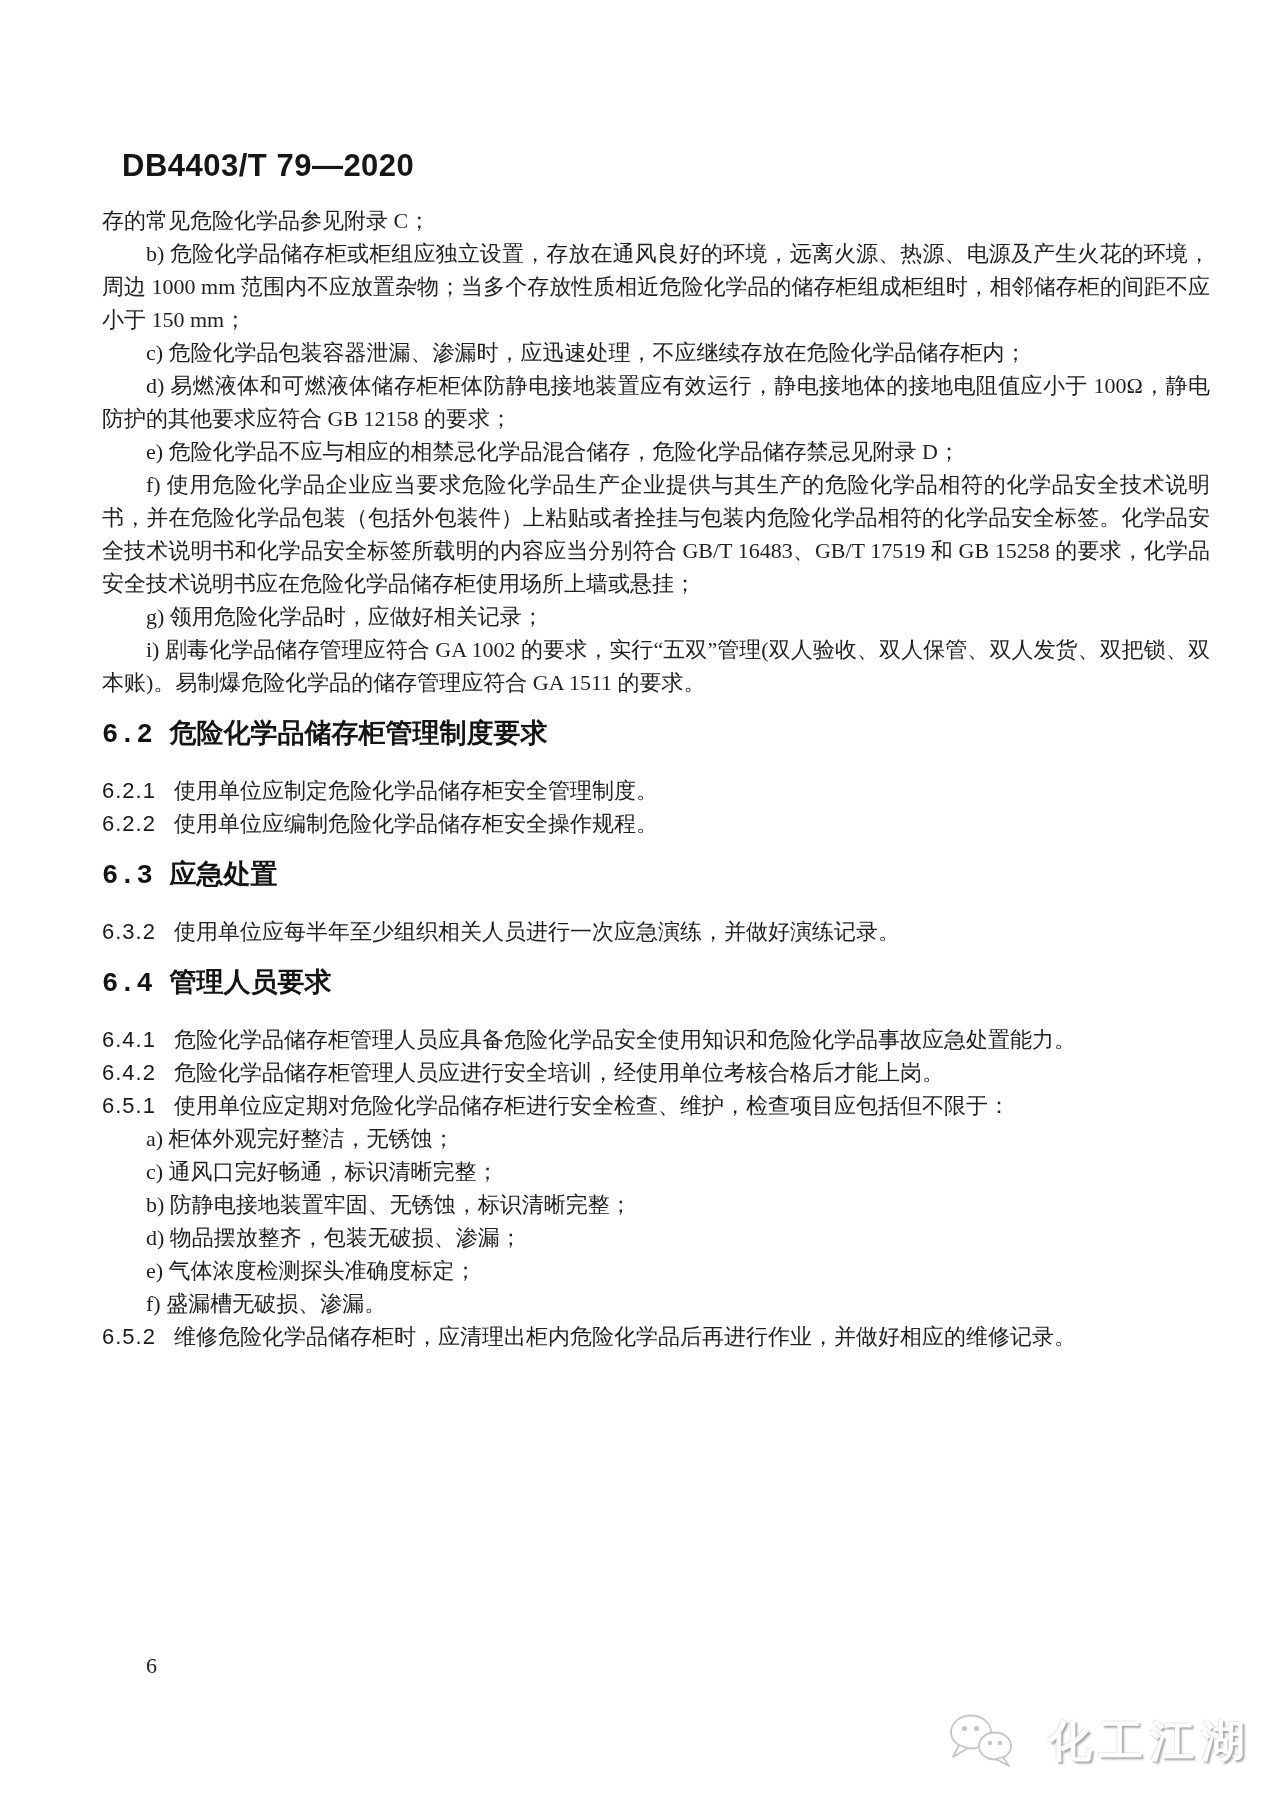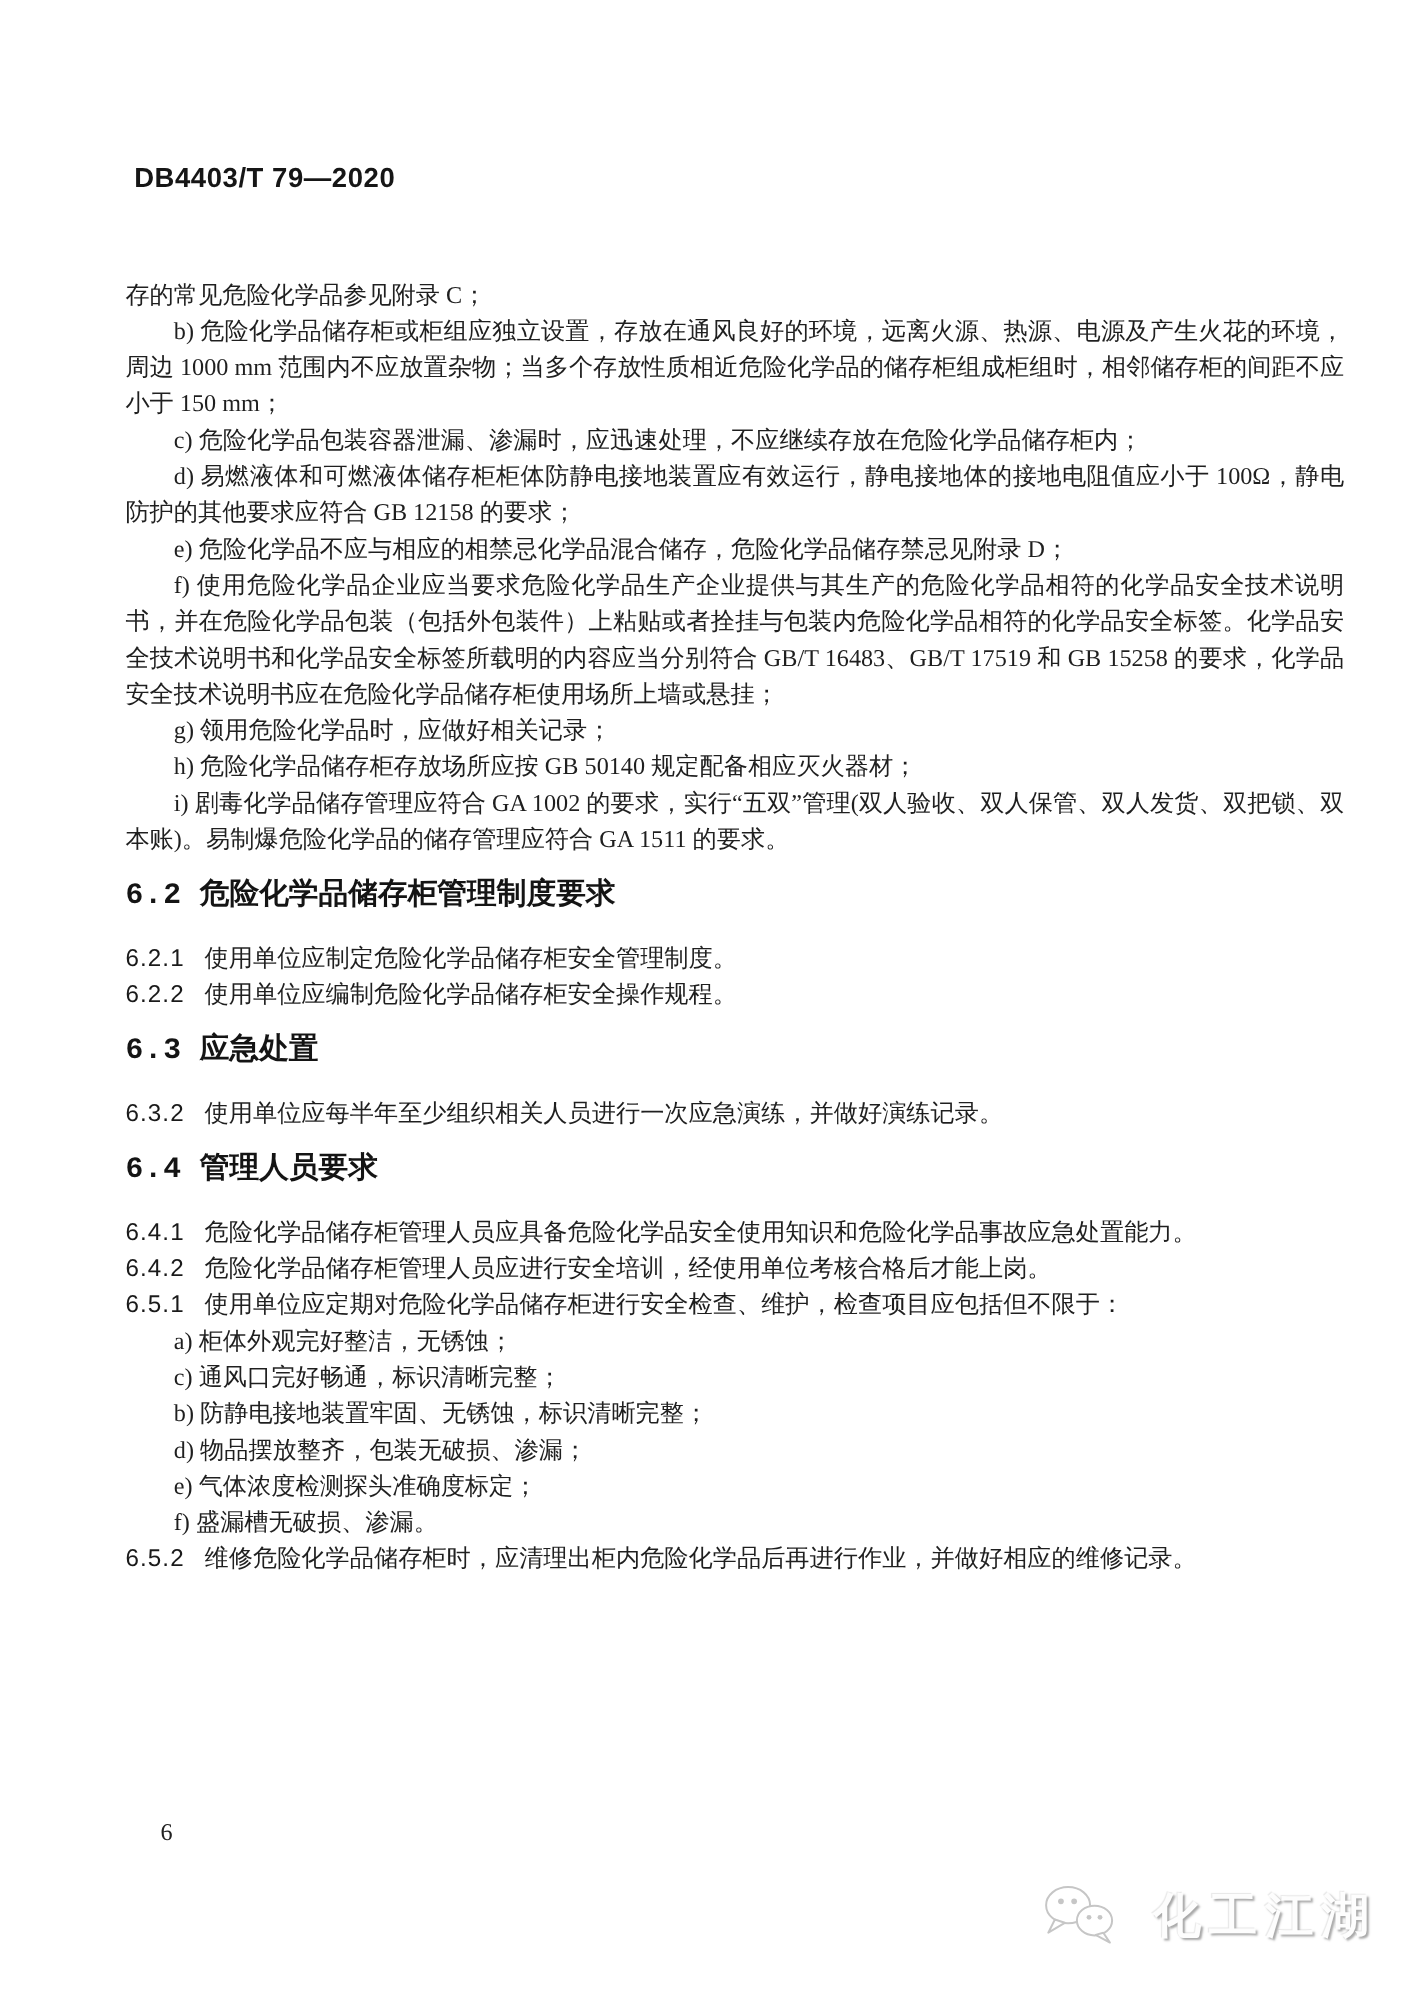--- a/index.html
+++ b/index.html
@@ -7,28 +7,27 @@
     position:relative;
     width:1280px; height:1810px;
     background:#ffffff;
     overflow:hidden;
     font-family:"Liberation Serif","DejaVu Serif",serif;
     color:#1f1f1f;
   }
   .doc-header {
     position:absolute; left:122px; top:148px;
     font-family:"Liberation Sans","DejaVu Sans",sans-serif;
-    font-weight:bold; font-size:25px; letter-spacing:0.5px;
+    font-weight:bold; font-size:31px; letter-spacing:0.5px;
     color:#161616;
   }
   .body-col {
-    position:absolute; left:114px; top:204px; width:1108px;
+    position:absolute; left:102px; top:204px; width:1108px;
     font-size:22px; line-height:33px;
     text-align:justify;
-    margin-top:47px;
   }
   .body-col p { margin:0; }
   .para-indent { text-indent:2em; }
   .chk-item { padding-left:2em; }
   h3.sec-heading {
     font-family:Liberation Mono, monospace;
     font-weight:bold; font-size:27px; color:#141414;
     line-height:33px; margin:20px 0 22px 0;
     text-align:left;
   }
@@ -65,21 +64,20 @@
   <div class="body-col">
 
     <p>存的常见危险化学品参见附录 C；</p>
 
     <p class="para-indent">b) 危险化学品储存柜或柜组应独立设置，存放在通风良好的环境，远离火源、热源、电源及产生火花的环境，周边 1000 mm 范围内不应放置杂物；当多个存放性质相近危险化学品的储存柜组成柜组时，相邻储存柜的间距不应小于 150 mm；</p>
     <p class="para-indent">c) 危险化学品包装容器泄漏、渗漏时，应迅速处理，不应继续存放在危险化学品储存柜内；</p>
     <p class="para-indent">d) 易燃液体和可燃液体储存柜柜体防静电接地装置应有效运行，静电接地体的接地电阻值应小于 100Ω，静电防护的其他要求应符合 GB 12158 的要求；</p>
     <p class="para-indent">e) 危险化学品不应与相应的相禁忌化学品混合储存，危险化学品储存禁忌见附录 D；</p>
     <p class="para-indent">f) 使用危险化学品企业应当要求危险化学品生产企业提供与其生产的危险化学品相符的化学品安全技术说明书，并在危险化学品包装（包括外包装件）上粘贴或者拴挂与包装内危险化学品相符的化学品安全标签。化学品安全技术说明书和化学品安全标签所载明的内容应当分别符合 GB/T 16483、GB/T 17519 和 GB 15258 的要求，化学品安全技术说明书应在危险化学品储存柜使用场所上墙或悬挂；</p>
     <p class="para-indent">g) 领用危险化学品时，应做好相关记录；</p>
-    <p class="para-indent">h) 危险化学品储存柜存放场所应按 GB 50140 规定配备相应灭火器材；</p>
     <p class="para-indent">i) 剧毒化学品储存管理应符合 GA 1002 的要求，实行“五双”管理(双人验收、双人保管、双人发货、双把锁、双本账)。易制爆危险化学品的储存管理应符合 GA 1511 的要求。</p>
 
     <h3 class="sec-heading">
       <span class="hnum">6.2</span><span>危险化学品储存柜管理制度要求</span>
     </h3>
     <p class="clause">
       <span class="cnum">6.2.1</span><span>使用单位应制定危险化学品储存柜安全管理制度。</span>
     </p>
     <p class="clause">
       <span class="cnum">6.2.2</span><span>使用单位应编制危险化学品储存柜安全操作规程。</span>

